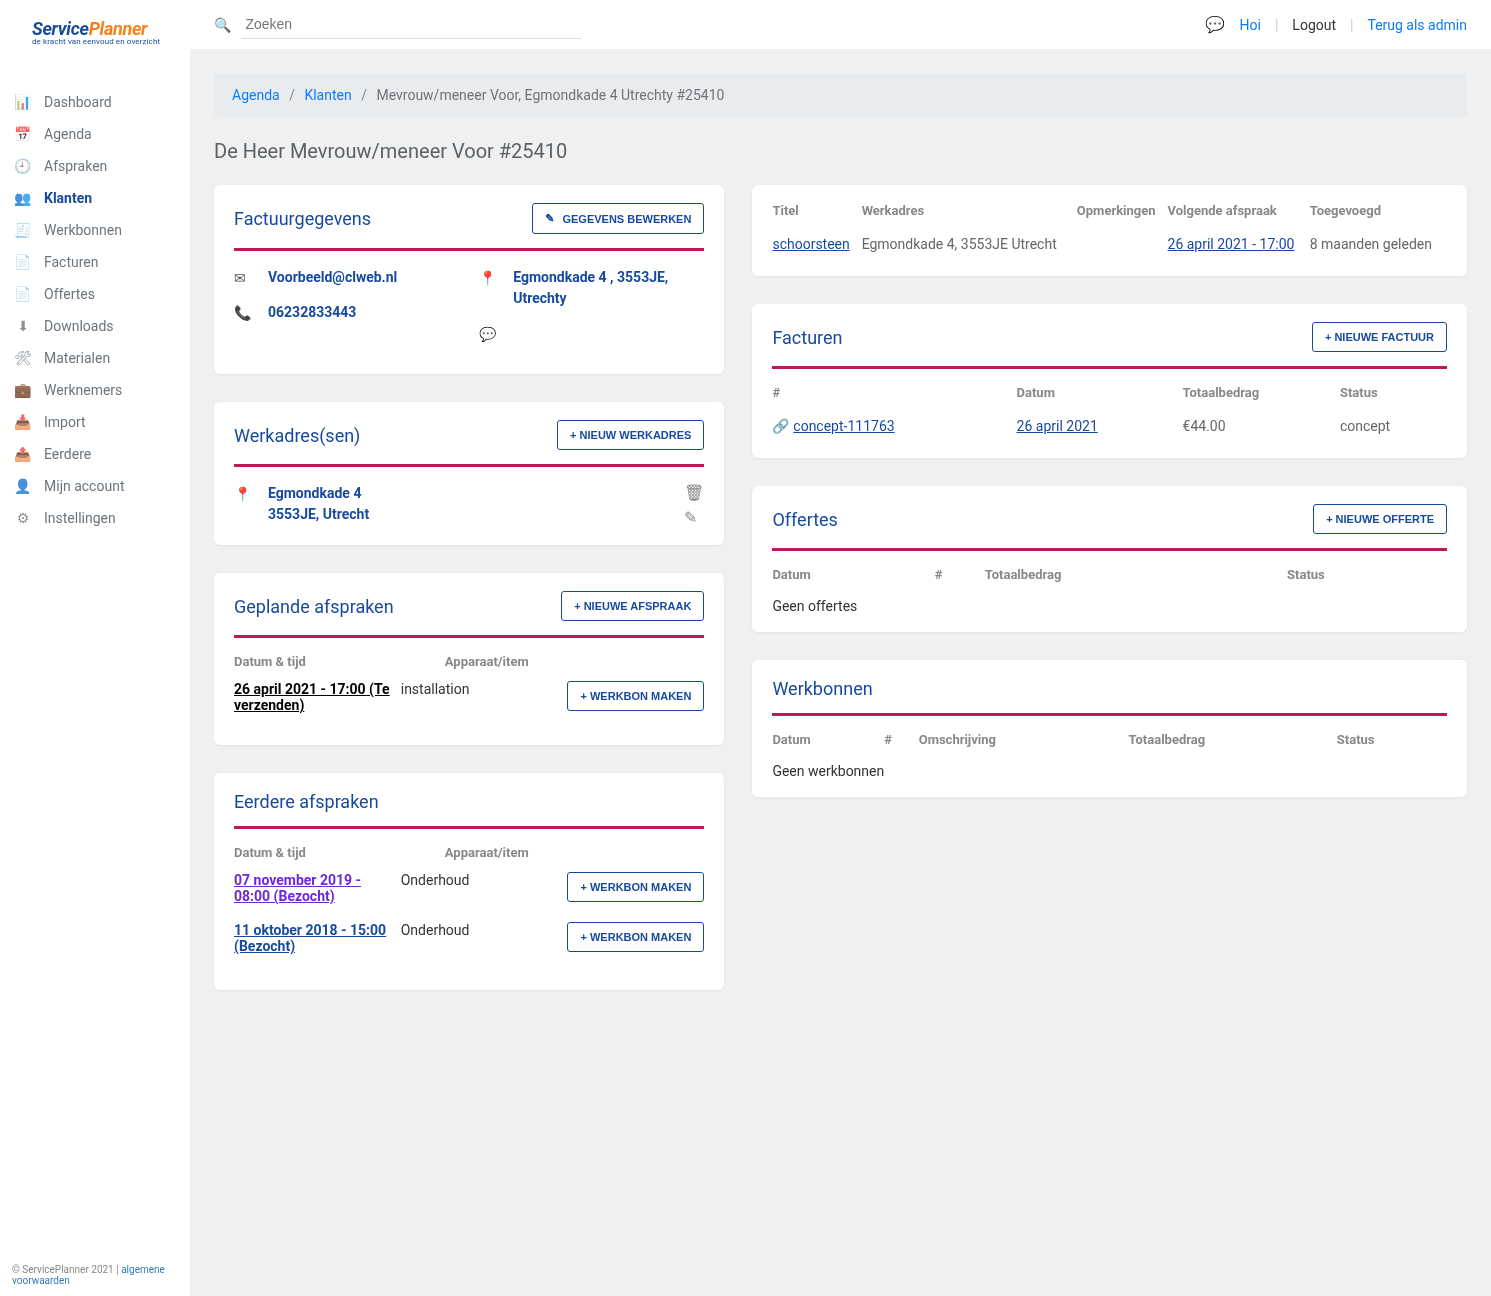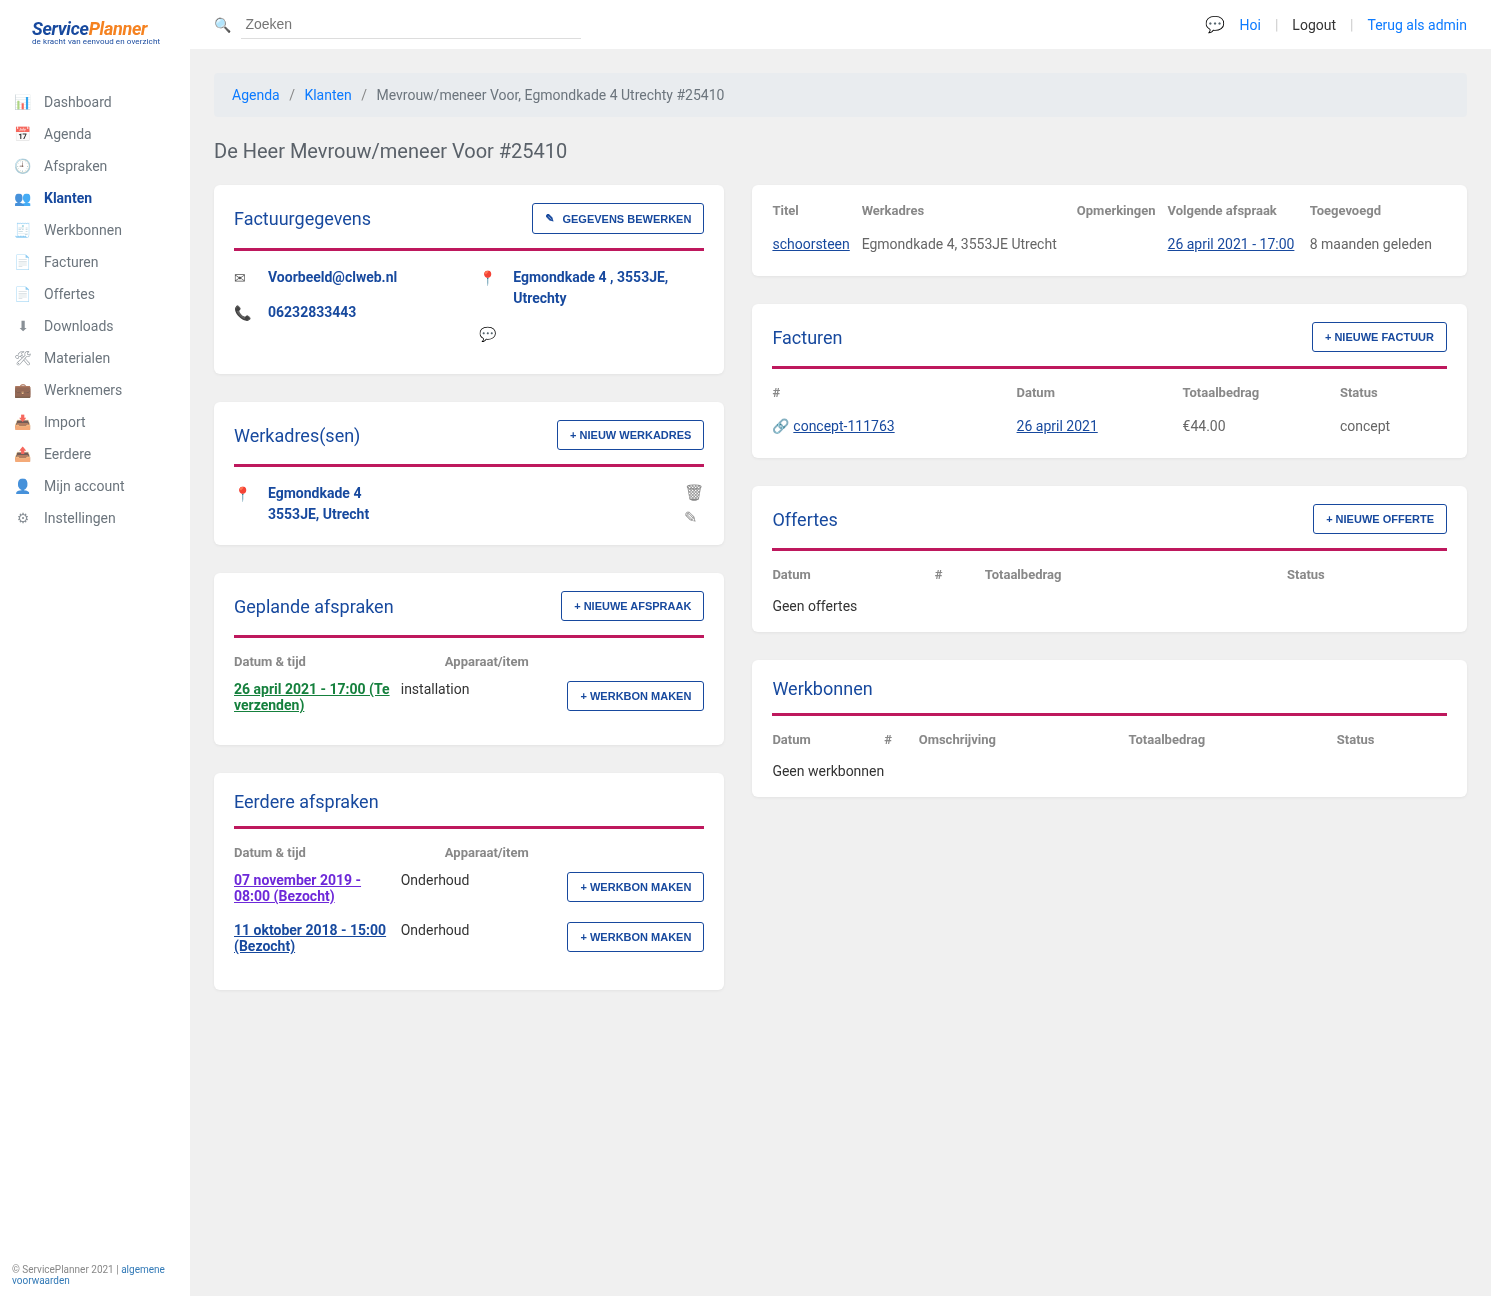--- a/index.html
+++ b/index.html
@@ -308,21 +308,21 @@
             <table class="tbl">
               <thead>
                 <tr>
                   <th>Datum &amp; tijd</th>
                   <th>Apparaat/item</th>
                   <th></th>
                 </tr>
               </thead>
             </table>
             <div class="planned-row">
-              <a href="#" class="lnk" style="color:#15803d;font-weight:700;">26 april 2021 - 17:00 (Te verzenden)</a>
+              <a href="#" class="lnk" style="color:#000000;font-weight:700;">26 april 2021 - 17:00 (Te verzenden)</a>
               <span>installation</span>
               <button class="btn">+ WERKBON MAKEN</button>
             </div>
           </div>
 
           <div class="card">
             <div class="card-head">
               <div class="card-title">Eerdere afspraken</div>
             </div>
             <table class="tbl">

